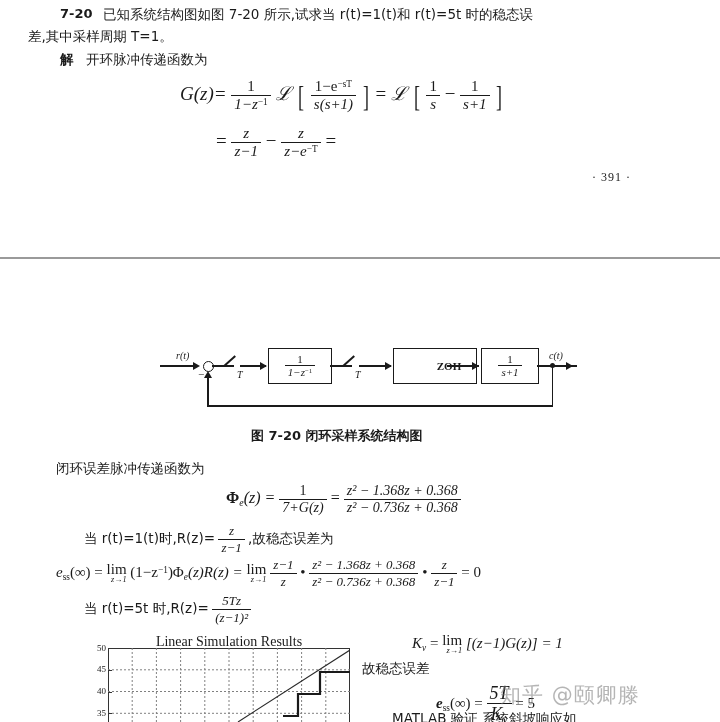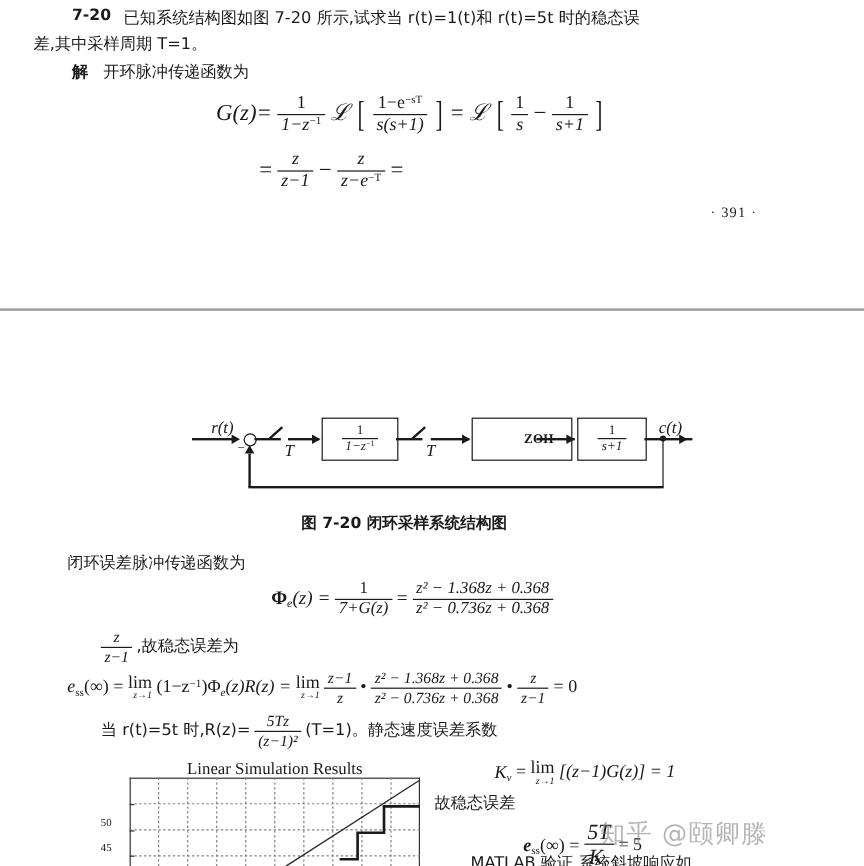--- a/index.html
+++ b/index.html
@@ -61,37 +61,37 @@
     position: absolute; width: 0; height: 0;
     border-left: 4px solid transparent; border-right: 4px solid transparent;
     border-bottom: 7px solid #1a1a1a;
   }
   .summer {
     position: absolute; width: 9px; height: 9px; border-radius: 50%;
     border: 1.6px solid #1a1a1a; background: #fff;
   }
   .sw-arm { position: absolute; width: 15px; height: 1.6px; background: #1a1a1a;
             transform-origin: left center; transform: rotate(-42deg); }
-  .lbl { position: absolute; white-space: nowrap; font-size: 14px; font-style: italic; }
+  .lbl { position: absolute; white-space: nowrap; font-size: 10px; font-style: italic; }
 
   
   .plot { position: absolute; left: 108px; top: 648px; width: 242px; height: 74px; }
   .plot-title {
     position: absolute; left: 108px; top: 634px; width: 242px;
     text-align: center; font-size: 14px;
     font-family: "Liberation Serif", serif;
   }
   .plot-frame {
     position: absolute; left: 0; top: 0; width: 242px; height: 74px;
     border-left: 1.4px solid #333; border-top: 1.4px solid #333;
     border-right: 1.4px solid #333; box-sizing: border-box; background: #fff;
   }
   .ytick {
-    position: absolute; right: 244px; font-size: 9px; 
-    width: 22px; font-family: "Liberation Serif", serif; margin-top: 37px;
+    position: absolute; right: 244px; font-size: 9px; text-align: right;
+    width: 22px; font-family: "Liberation Serif", serif;
   }
   .ytickmark { position: absolute; left: 0; width: 4px; height: 1.2px; background: #333; }
 
   
   .wm {
     position: absolute; white-space: nowrap;
     color: rgba(120,120,120,.55);
     font-family: "DejaVu Sans", sans-serif;
     letter-spacing: 1px;
   }
@@ -220,20 +220,21 @@
       <span class="den ital">7+G(z)</span>
     </span>
     <span>=</span>
     <span class="frac" style="font-size:14px;">
       <span class="num ital">z² − 1.368z + 0.368</span>
       <span class="den ital">z² − 0.736z + 0.368</span>
     </span>
   </div>
 
   <div class="mathline" style="left:84px; top:524px; font-size:13.5px;">
+    <span class="cn">当 r(t)=1(t)时,R(z)=</span>
     <span class="frac" style="font-size:13px;">
       <span class="num ital">z</span>
       <span class="den ital">z−1</span>
     </span>
     <span class="cn">,故稳态误差为</span>
   </div>
 
   <div class="mathline" style="left:56px; top:558px; font-size:15px;">
     <span><span class="ital">e</span><sub>ss</sub><span>(∞) =</span></span>
     <span class="lim">
@@ -261,21 +262,20 @@
     </span>
     <span>= 0</span>
   </div>
 
   <div class="mathline" style="left:84px; top:594px; font-size:13.5px;">
     <span class="cn">当 r(t)=5t 时,R(z)=</span>
     <span class="frac" style="font-size:13px;">
       <span class="num ital">5Tz</span>
       <span class="den ital">(z−1)²</span>
     </span>
-    <span class="cn">(T=1)。静态速度误差系数</span>
   </div>
 
   <div class="mathline" style="left:412px; top:633px; font-size:15px;">
     <span><span class="ital">K</span><sub class="ital">v</sub></span>
     <span>=</span>
     <span class="lim">
       <span class="hi">lim</span>
       <span class="lo ital">z→1</span>
     </span>
     <span class="ital">[(z−1)G(z)] = 1</span>

